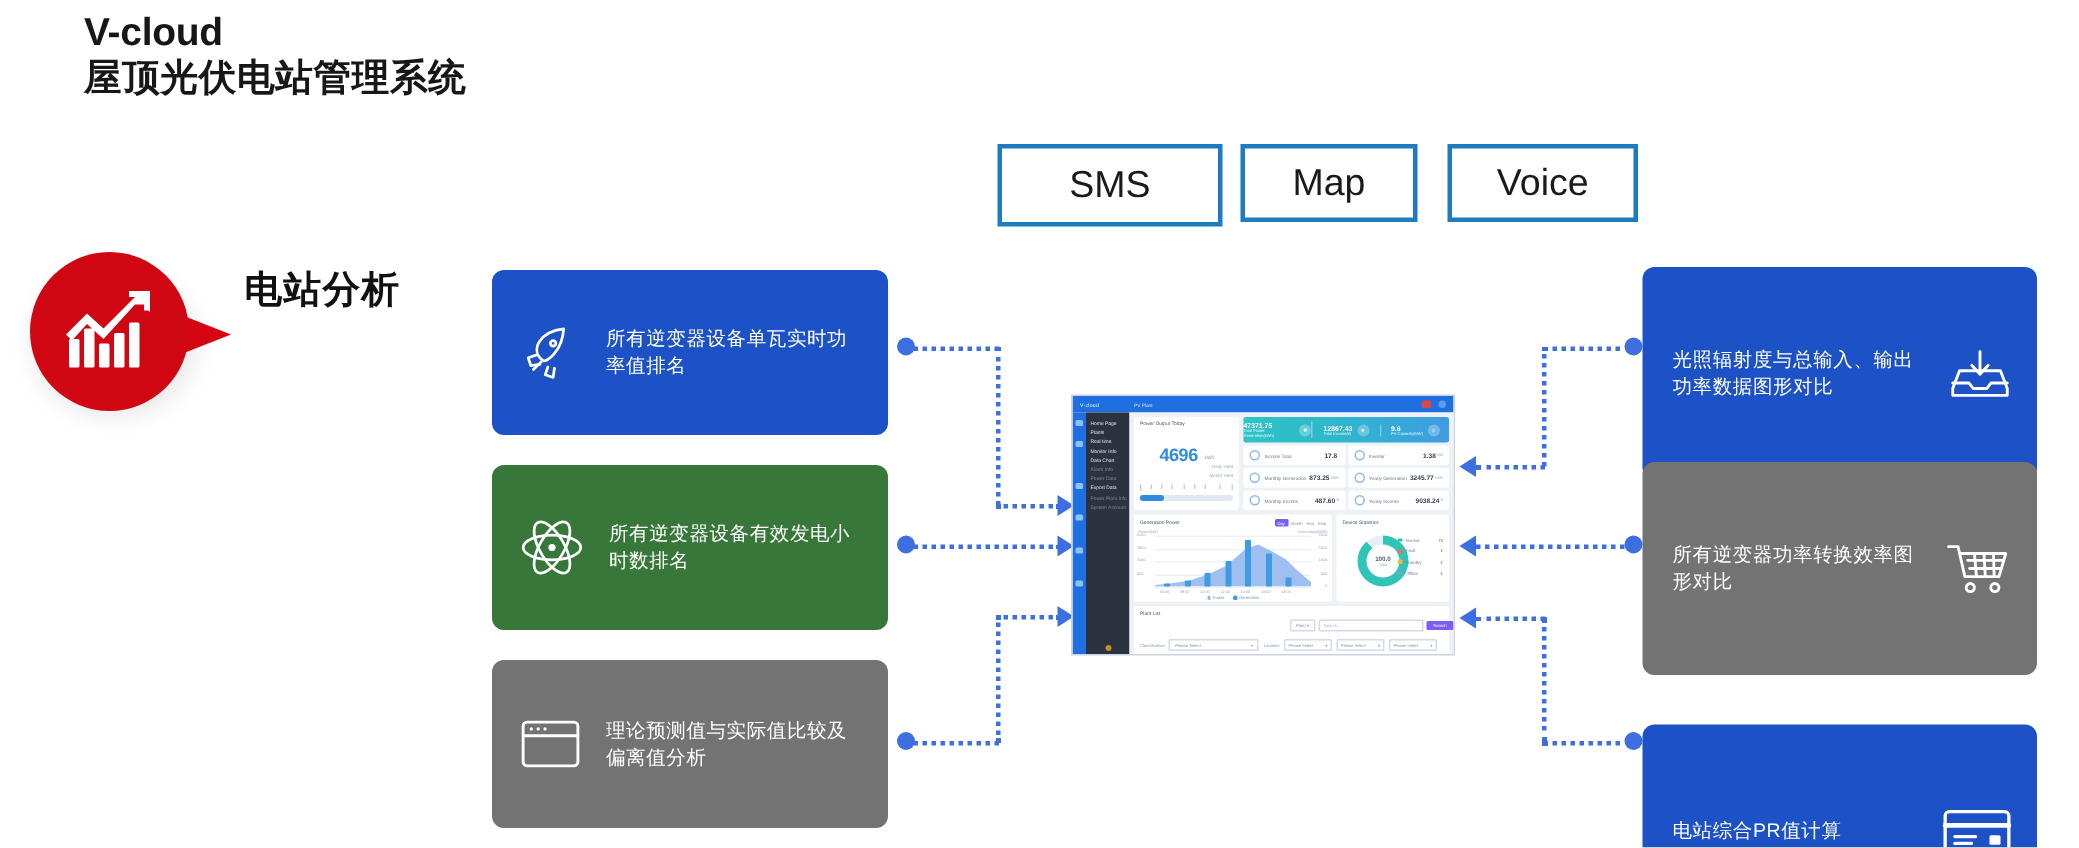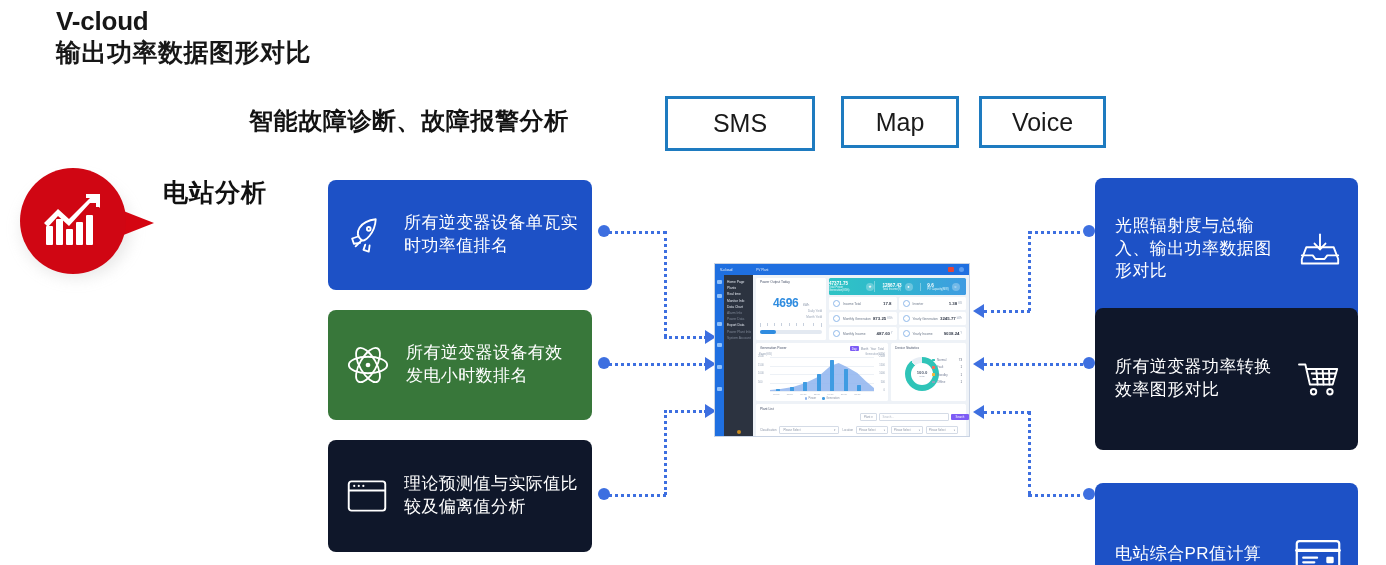--- a/index.html
+++ b/index.html
@@ -68,21 +68,21 @@
     color: #1a1a1a;
     font-size: 25px;
     line-height: 1;
     display: flex;
     align-items: center;
     justify-content: center;
     box-sizing: border-box;
   }
   .chan-0 { width: 143px; height: 51px; margin-right: 22px; }
   .chan-1 { width: 115px; height: 52px; margin-right: 26px; }
-  .chan-2 { width: 150px; height: 55px; margin-right: 26px; }
+  .chan-2 { width: 150px; height: 55px; margin-right: 12px; }
   .chan-3 { width: 118px; height: 52px; margin-right: 20px; }
   .chan-4 { width: 127px; height: 52px; }
 
   
   .badge-wrap {
     position: absolute;
     left: 6px;
     top: 163px;
     width: 150px;
     height: 124px;
@@ -154,30 +154,30 @@
   }
   .card-icon {
     flex: 0 0 auto;
     display: flex;
     align-items: center;
     justify-content: center;
   }
   .card-left .card-icon { margin-right: 16px; }
   .card-right .card-icon { margin-left: 10px; }
   .card-text {
-    font-size: 17px;
+    font-size: 13px;
     line-height: 1.35;
     letter-spacing: 0.4px;
     color: #ffffff;
   }
   .card-right .card-text { flex: 1 1 auto; }
 
   .c-blue  { background: #1D51C6; }
   .c-green { background: #38773A; }
-  .c-peri  { background: #0f172a; }
+  .c-peri  { background: #737373; }
 
   .card-l0 { top: 180px; }
   .card-l1 { top: 310px; }
   .card-l2 { top: 440px; height: 112px; }
   .card-r0 { top: 178px; }
   .card-r1 { top: 308px; }
   .card-r2 { top: 438px; margin-top: 45px; }
 
   
   .conn { position: absolute; }
@@ -435,24 +435,23 @@
     padding: 0 2px; font-size: 2.7px; color: #8a94a6; background: #fff;
   }
 </style>
 </head>
 <body>
 
 <div id="slide">
 
   <div class="title-block">
     <div class="title-en">V-cloud</div>
-    <div class="title-cn">输出功率数据图形对比</div>
-  </div>
-
-  <div class="subtitle">智能故障诊断、故障报警分析</div>
+    <div class="title-cn">屋顶光伏电站管理系统</div>
+  </div>
+
 
   <div class="channels">
     <div class="chan-btn chan-2">SMS</div>
     <div class="chan-btn chan-3">Map</div>
     <div class="chan-btn chan-4">Voice</div>
   </div>
 
   <div class="badge-wrap">
     <div class="badge-shadow"></div>
     <div class="badge-tail"></div>

